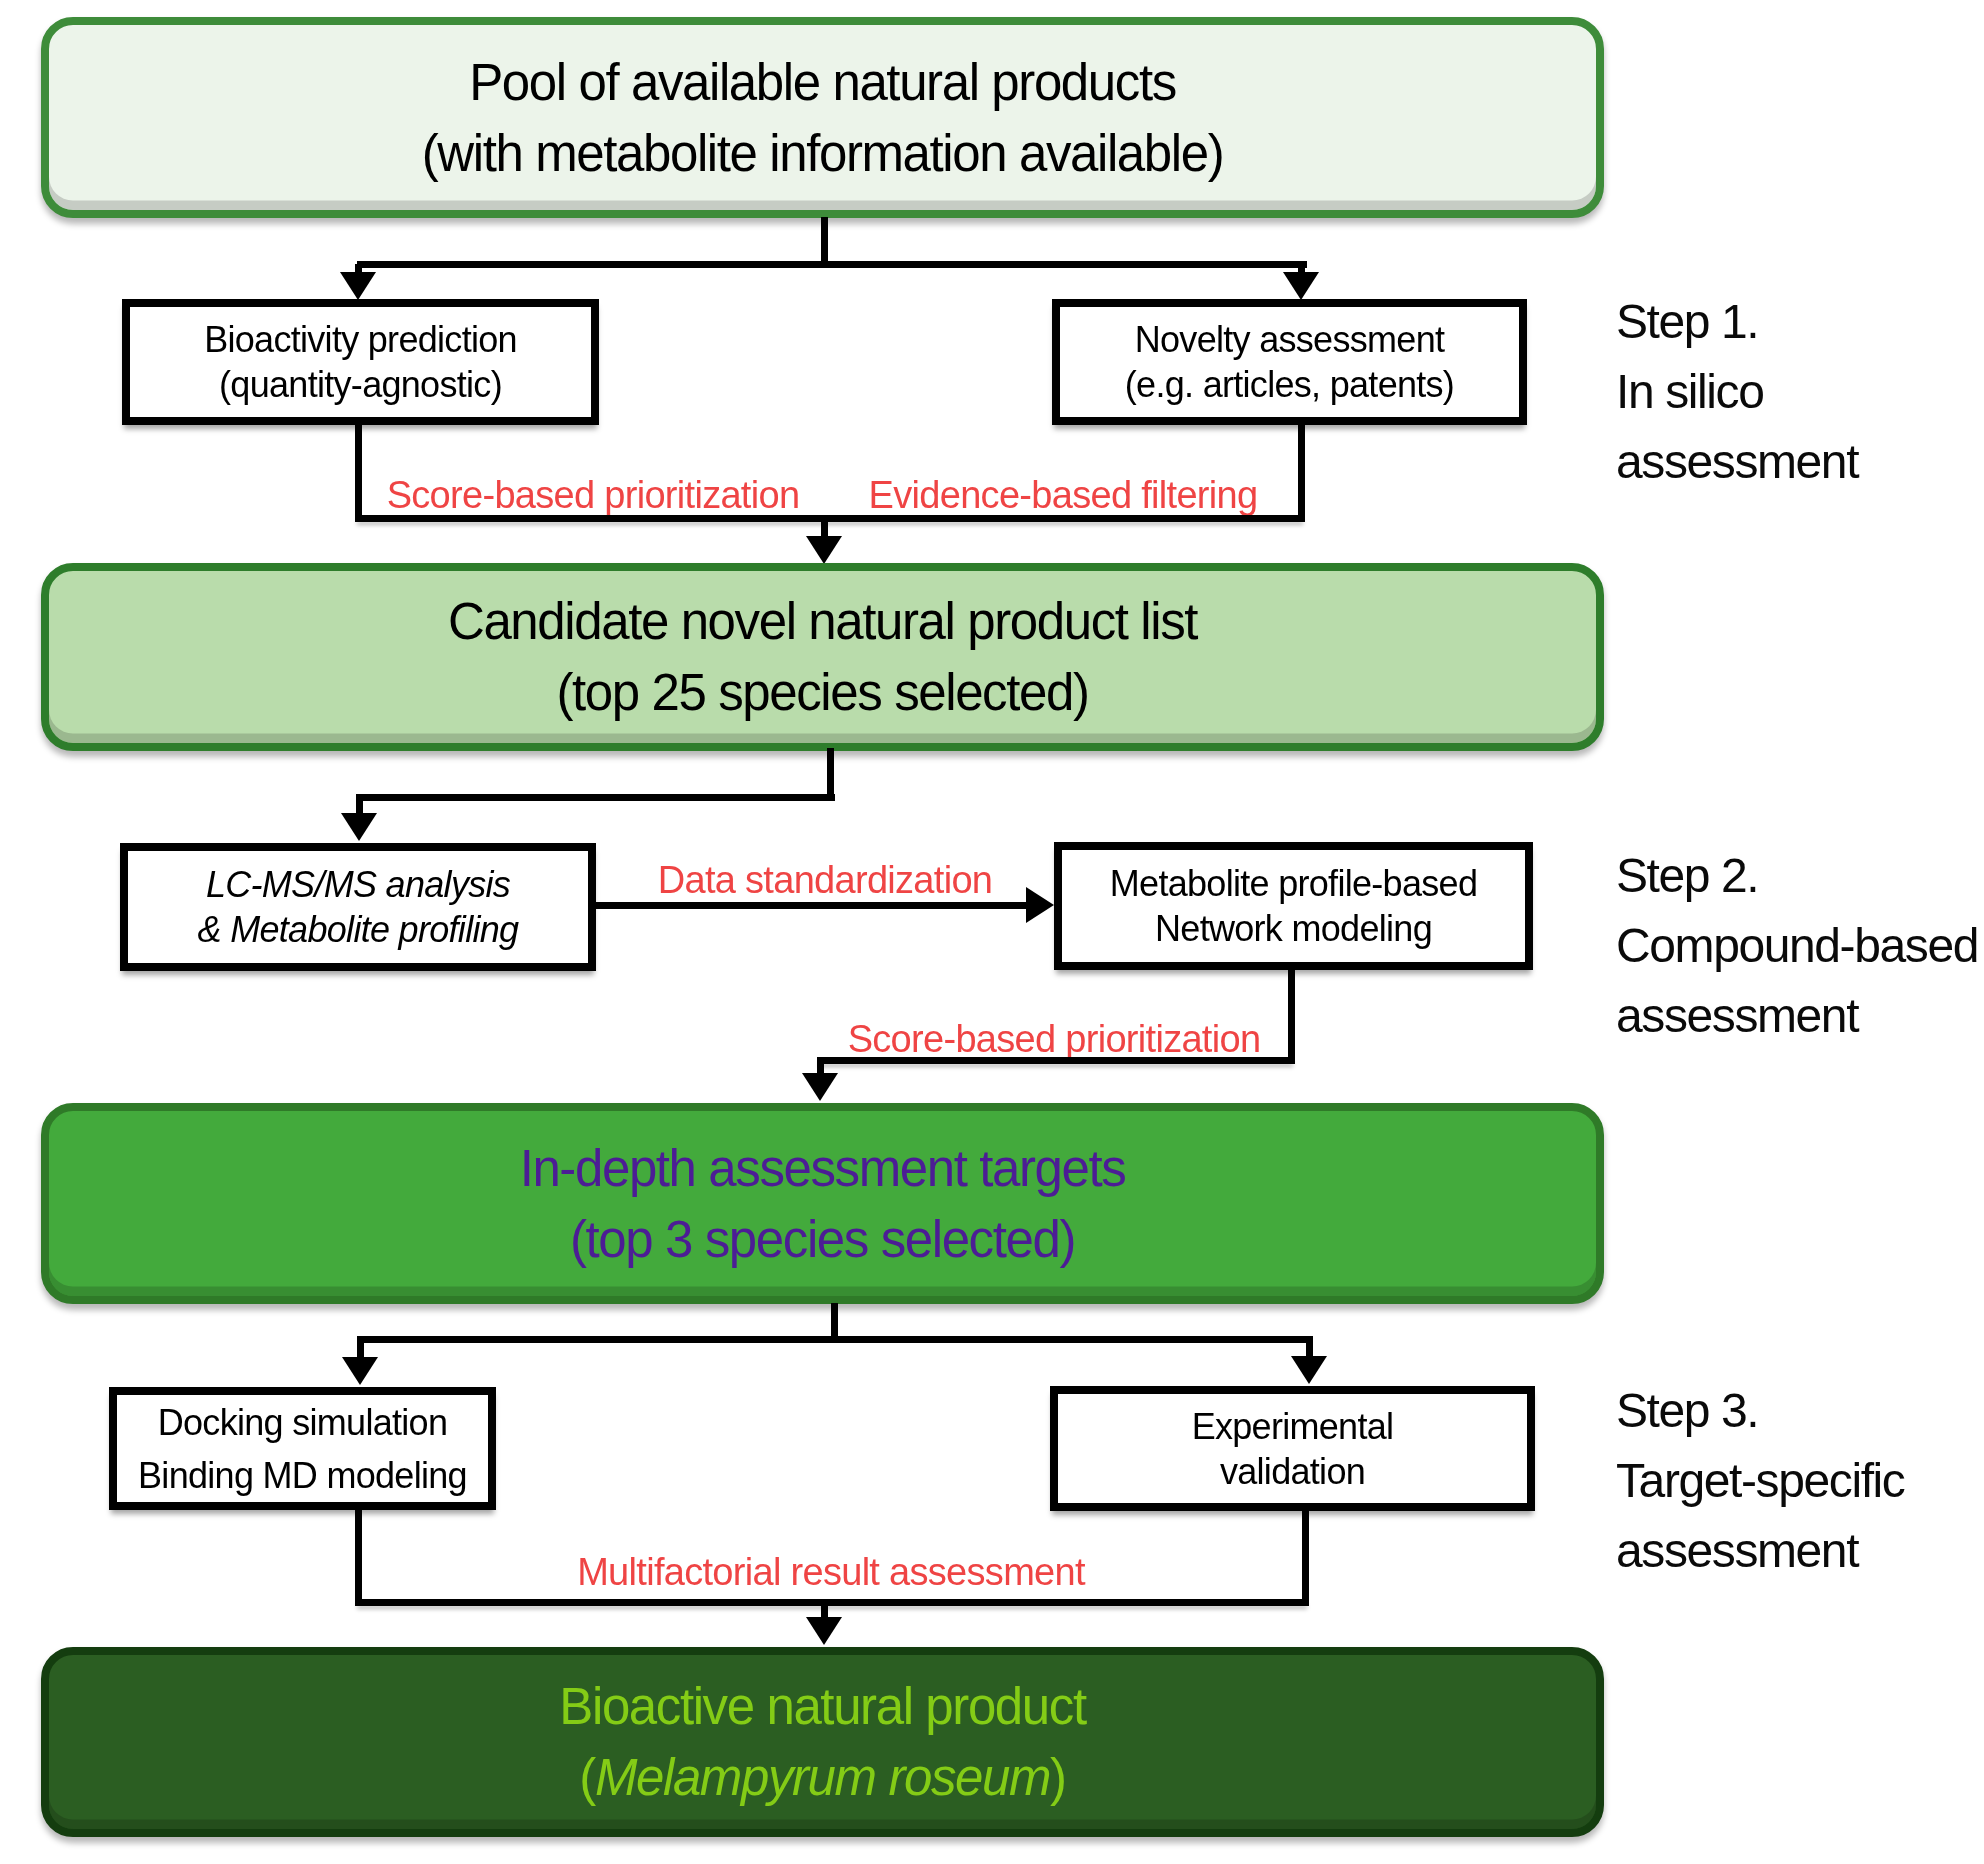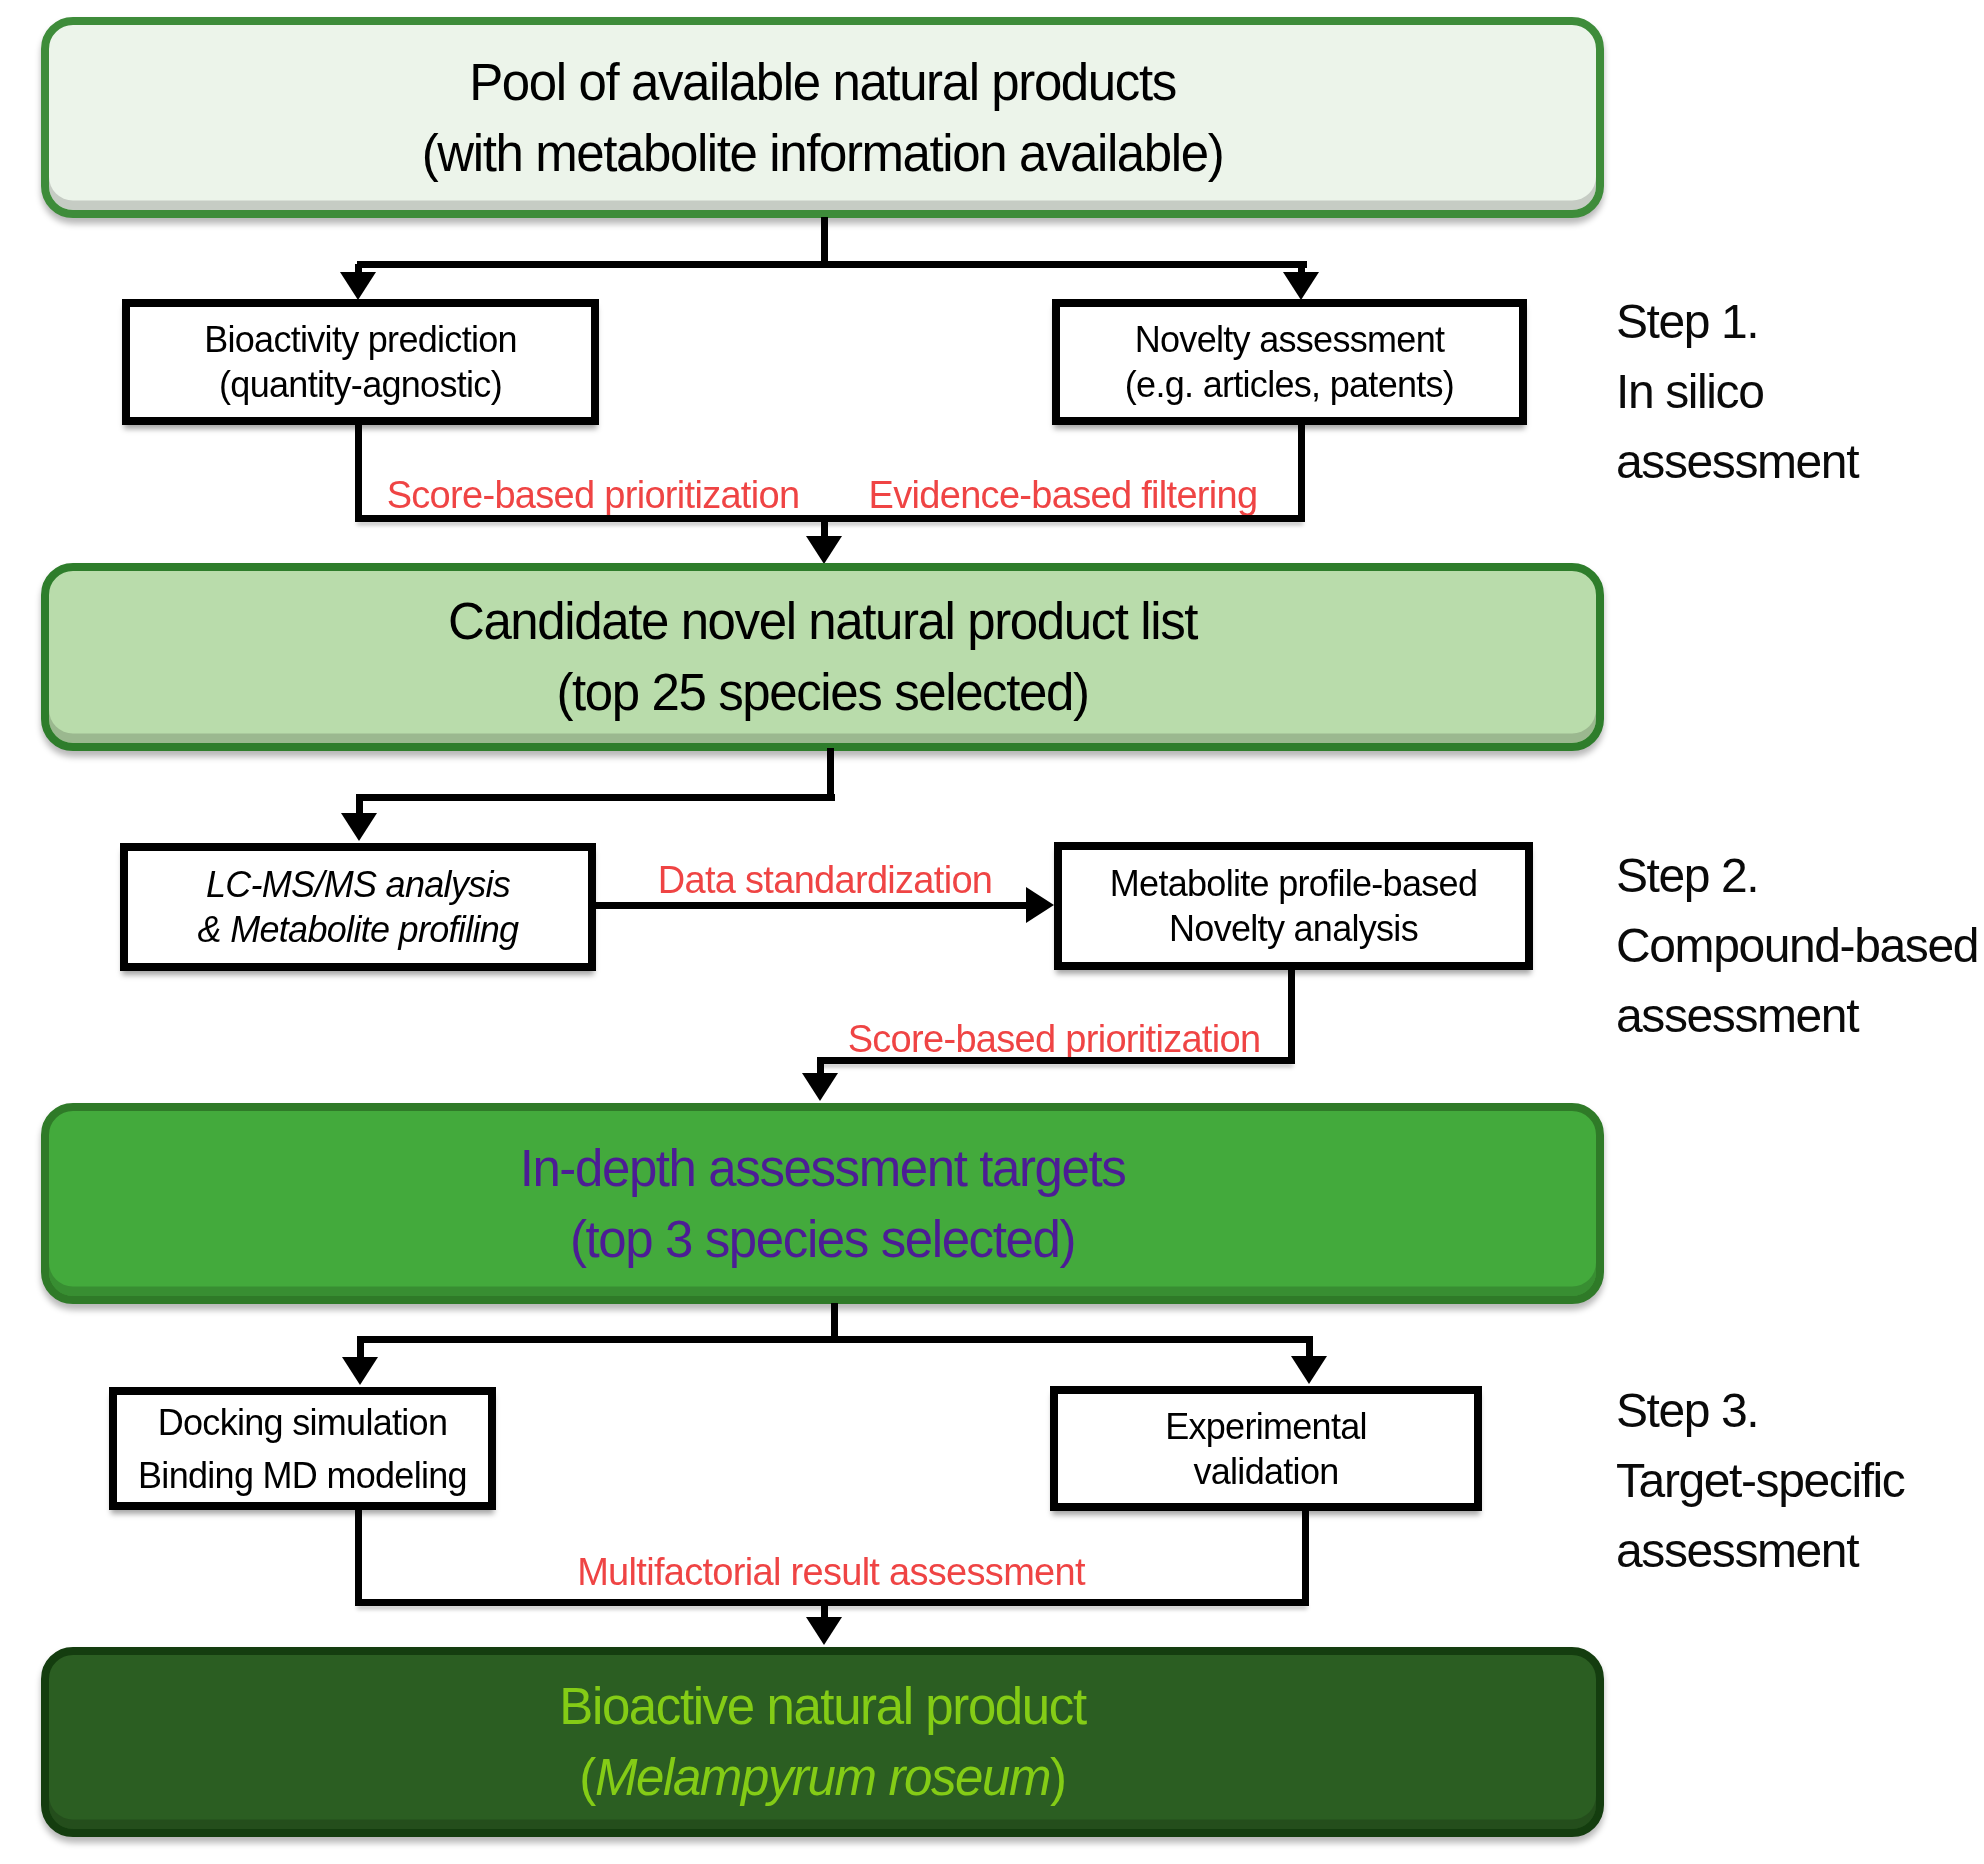--- a/index.html
+++ b/index.html
@@ -85,21 +85,21 @@
   <div class="lh" style="left:335px;top:794px;width:479px;height:7.4px;"></div>
   <div class="lv" style="left:335px;top:797px;width:7.4px;height:19px;"></div>
   <div class="ah-down" style="left:320px;top:813px;"></div>
 
   <div class="wbox" style="left:99px;top:843px;width:476px;height:128px;font-style:italic;">
     <div class="bl">LC-MS/MS analysis</div>
     <div class="bl">&amp; Metabolite profiling</div>
   </div>
   <div class="wbox" style="left:1033px;top:842px;width:479px;height:128px;">
     <div class="bl">Metabolite profile-based</div>
-    <div class="bl">Novelty analysis</div>
+    <div class="bl">Network modeling</div>
   </div>
 
   <div class="elabel" style="left:804px;top:880px;">Data standardization</div>
   <div class="lh" style="left:575px;top:902px;width:432px;height:7.4px;"></div>
   <div class="ah-right" style="left:1005px;top:887px;"></div>
 
   <div class="lv" style="left:1267px;top:969px;width:7.4px;height:95px;"></div>
   <div class="elabel" style="left:1033px;top:1039px;">Score-based prioritization</div>
   <div class="lh shadow" style="left:796px;top:1057px;width:478px;height:7.4px;"></div>
   <div class="lv" style="left:796px;top:1060px;width:7.4px;height:16px;"></div>
@@ -114,21 +114,21 @@
   <div class="lh" style="left:336px;top:1336px;width:956px;height:7.4px;"></div>
   <div class="lv" style="left:336px;top:1339px;width:7.4px;height:19.6px;"></div>
   <div class="ah-down" style="left:321px;top:1357px;"></div>
   <div class="lv" style="left:1285px;top:1339px;width:7.4px;height:19px;"></div>
   <div class="ah-down" style="left:1270px;top:1356px;"></div>
 
   <div class="wbox" style="left:88px;top:1387px;width:387px;height:123px;gap:8px;">
     <div class="bl">Docking simulation</div>
     <div class="bl">Binding MD modeling</div>
   </div>
-  <div class="wbox" style="left:1029px;top:1386px;width:432px;height:125px;">
+  <div class="wbox" style="left:1029px;top:1386px;width:485px;height:125px;">
     <div class="bl">Experimental</div>
     <div class="bl">validation</div>
   </div>
 
   <div class="lv" style="left:334px;top:1508px;width:7.4px;height:97px;"></div>
   <div class="lv" style="left:1281px;top:1509px;width:7.4px;height:96px;"></div>
   <div class="elabel" style="left:810px;top:1572px;">Multifactorial result assessment</div>
   <div class="lh shadow" style="left:334px;top:1599px;width:954px;height:7.4px;"></div>
   <div class="lv" style="left:800px;top:1602px;width:7.4px;height:19px;"></div>
   <div class="ah-down" style="left:785px;top:1617px;"></div>

